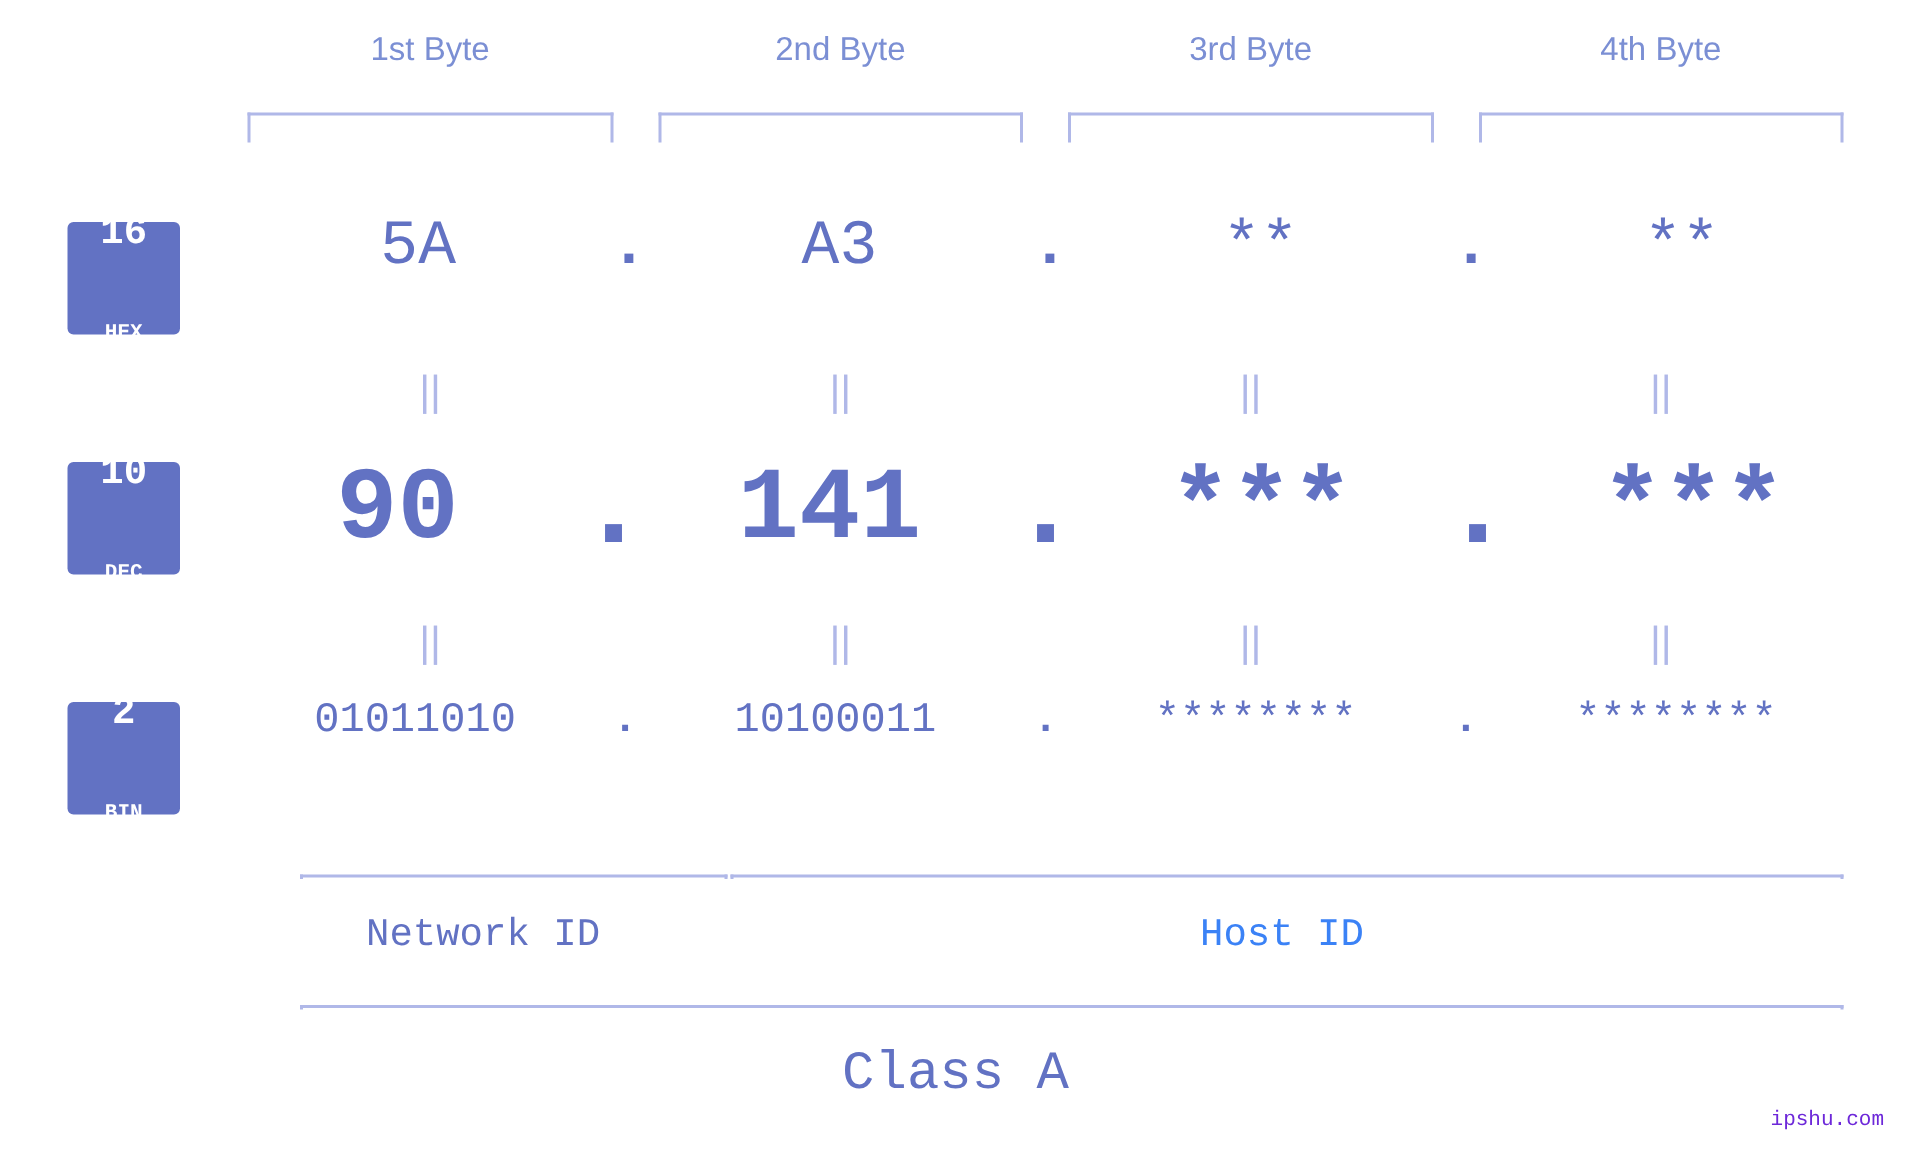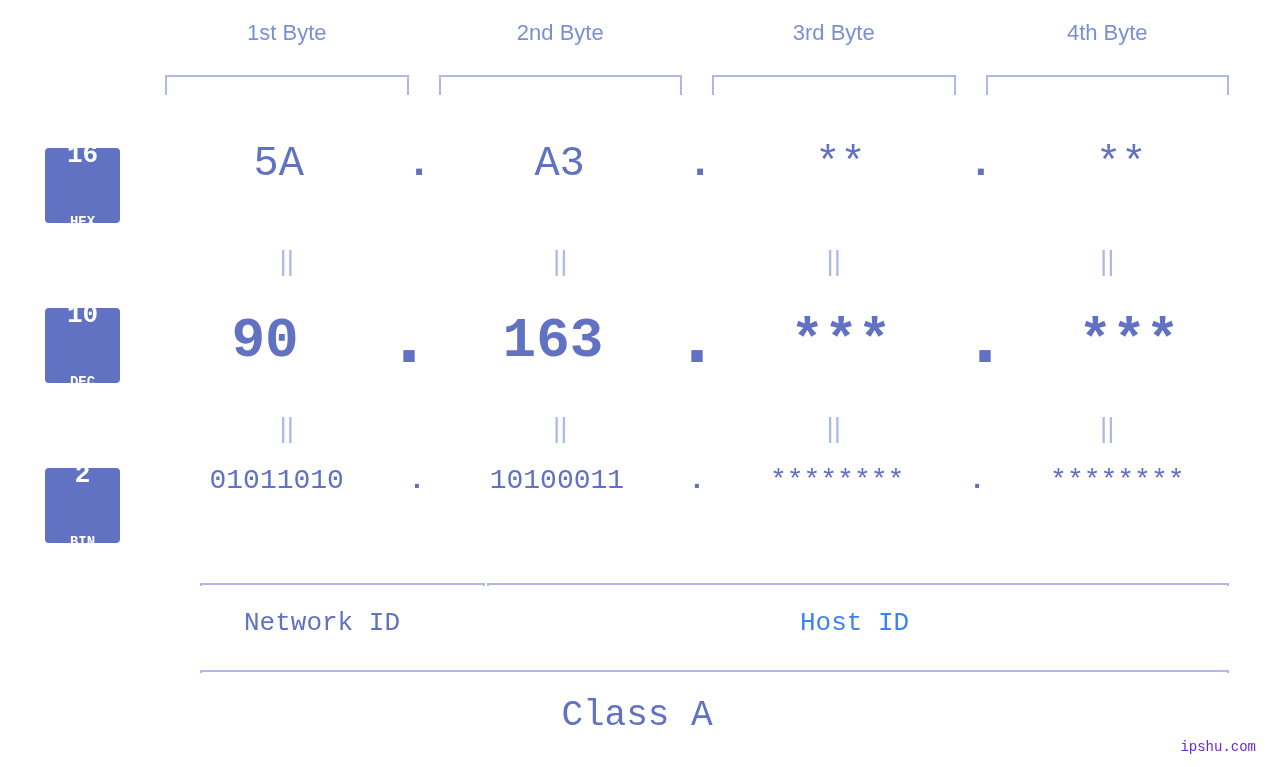--- a/index.html
+++ b/index.html
@@ -107,21 +107,21 @@
       text-align: center;
       color: #6272c3;
     }
 
     .byte-val-hex {
       font-size: 42px;
       font-family: 'Courier New', Courier, monospace;
     }
 
     .byte-val-dec {
-      font-size: 56px;
+      font-size: 68px;
       font-weight: bold;
       font-family: 'Courier New', Courier, monospace;
     }
 
     .byte-val-bin {
       font-size: 28px;
       font-family: 'Courier New', Courier, monospace;
     }
 
     .dot-separator {
@@ -300,21 +300,21 @@
     <div class="eq-cell">||</div>
     <div class="eq-cell">||</div>
   </div>
 
   <div class="ip-row dec-values">
     <div class="byte-cell">
       <span class="byte-val-dec">90</span>
     </div>
     <div class="dot-separator dot-dec">.</div>
     <div class="byte-cell">
-      <span class="byte-val-dec">163</span>
+      <span class="byte-val-dec">141</span>
     </div>
     <div class="dot-separator dot-dec">.</div>
     <div class="byte-cell">
       <span class="byte-val-dec">***</span>
     </div>
     <div class="dot-separator dot-dec">.</div>
     <div class="byte-cell">
       <span class="byte-val-dec">***</span>
     </div>
   </div>

